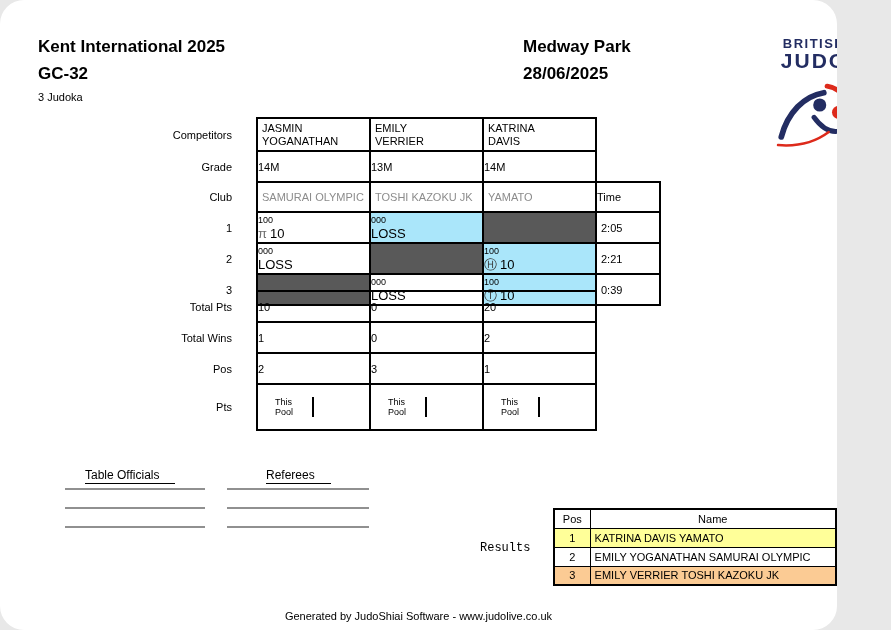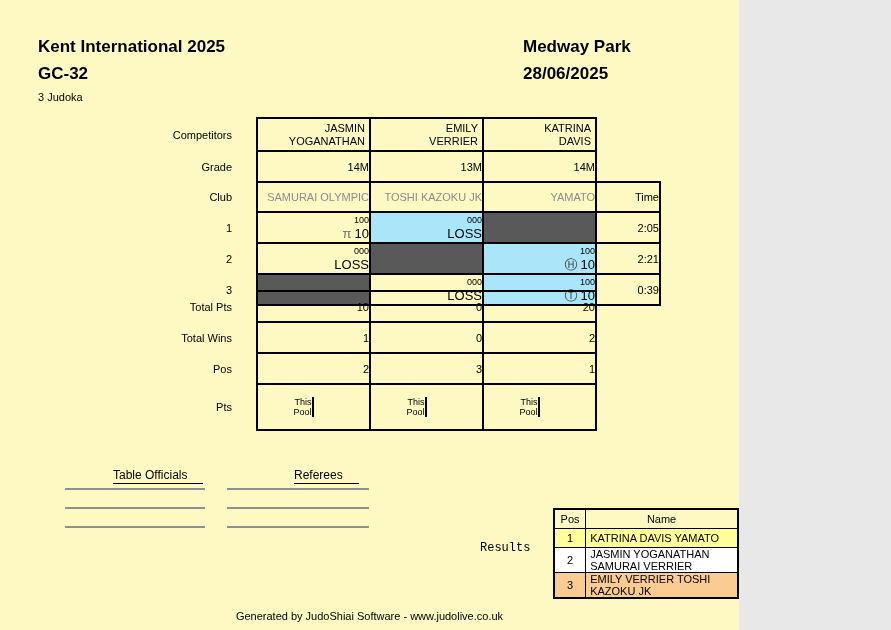--- a/index.html
+++ b/index.html
@@ -1,34 +1,34 @@
 <!DOCTYPE html>
 <html><head>
 <meta charset="utf-8">
 <style>
   * { margin:0; padding:0; box-sizing:border-box; }
   body { background:#e8e8e8; font-family:"Liberation Sans","DejaVu Sans",sans-serif; }
-  .page { position:relative; width:739px; height:630px; background:#fef9c3; overflow:hidden; color:#000; }
+  .page { position:relative; width:837px; height:630px; background:#ffffff; overflow:hidden; color:#000;border-radius:24px; }
 
   
   .hdr-left { position:absolute; left:38px; top:33px; }
   .hdr-mid  { position:absolute; left:523px; top:33px; }
   .ev-title, .venue { font-size:17px; font-weight:bold; line-height:27px; }
   .ev-cat, .ev-date { font-size:17px; font-weight:bold; line-height:27px; }
   .judoka { font-size:11px; margin-top:4px; }
 
   
   .logo { position:absolute; left:768px; top:36px; width:92px; text-align:center; }
   .logo-l1 { font-size:13px; font-weight:bold; letter-spacing:1.5px; color:#232D62; }
   .logo-l2 { font-size:21px; font-weight:bold; letter-spacing:2px; color:#232D62; line-height:19px; }
   .logo svg { margin-top:8px; }
 
   
   table.pool { position:absolute; border-collapse:collapse; table-layout:fixed; }
-  table.pool td { border:2px solid #000; font-size:11px; text-align:right; vertical-align:middle; overflow:hidden; }
+  table.pool td { border:2px solid #000; font-size:11px; text-align:left; vertical-align:middle; overflow:hidden; }
   table.pool td.lbl { border:none; text-align:right; padding-right:24px; font-size:11px; background:transparent; }
   .tblA { left:137px; top:117px; }
   .tblB { left:137px; top:181px; }
   .tblC { left:137px; top:290px; }
   td.name { text-align:left; vertical-align:top; padding:2px 4px; font-size:10px; line-height:13px; }
   td.gradec { font-size:11px; }
   td.club { text-align:left; padding-left:4px; font-size:8px; color:#8c8c8c; }
   td.timeh { font-size:12px; }
   td.timev { font-size:12px; text-align:left; padding-left:4px; }
   td.idle { background:#595959; }
@@ -36,21 +36,21 @@
   .score { font-size:9px; line-height:11px; }
   .res { font-size:13px; line-height:15px; }
   .sym { color:#6e6e6e; margin-right:3px; }
   .sym.dark { color:#3a3a3a; }
   td.ptscell { padding:12px; }
   .pts-split { display:flex; width:100%; height:100%; align-items:stretch; }
   .pts-half { width:50%; display:flex; align-items:center; padding-left:5px; font-size:9px; }
   .pts-half.first { border-right:2px solid #000; }
 
   
-  .off-title { position:absolute; font-size:12px; border-bottom:1px solid #000; padding-right:16px; padding-bottom:1px;margin-left:28px; }
+  .off-title { position:absolute; font-size:12px; border-bottom:1px solid #000; padding-right:16px; padding-bottom:1px; }
   .sig-line { position:absolute; border-bottom:2px solid #909090; }
 
   
   .results-label { position:absolute; left:480px; top:541px; font-size:12px;font-family:Liberation Mono, monospace; }
   table.results { position:absolute; left:553px; top:508px; border-collapse:collapse; table-layout:fixed; border:2px solid #000; }
   table.results th, table.results td { border:1px solid #000; font-size:11px; font-weight:normal; height:19px; padding:0 4px; }
   table.results th { text-align:center; }
   td.r-pos { text-align:center; }
   td.r-name { text-align:left; }
 
@@ -244,21 +244,21 @@
         <tr>
       <th>Pos</th>
       <th>Name</th>
     </tr>
     <tr style="background: rgb(255, 255, 153);">
       <td class="r-pos">1</td>
       <td class="r-name">KATRINA DAVIS YAMATO</td>
     </tr>
     <tr style="background: rgb(255, 255, 255);">
       <td class="r-pos">2</td>
-      <td class="r-name">JASMIN YOGANATHAN SAMURAI VERRIER</td>
+      <td class="r-name">EMILY YOGANATHAN SAMURAI OLYMPIC</td>
     </tr>
     <tr style="background: rgb(251, 203, 148);">
       <td class="r-pos">3</td>
       <td class="r-name">EMILY VERRIER TOSHI KAZOKU JK</td>
     </tr>
   </tbody>
     </table>
 
   <div class="footer">Generated by JudoShiai Software - www.judolive.co.uk</div>
 

